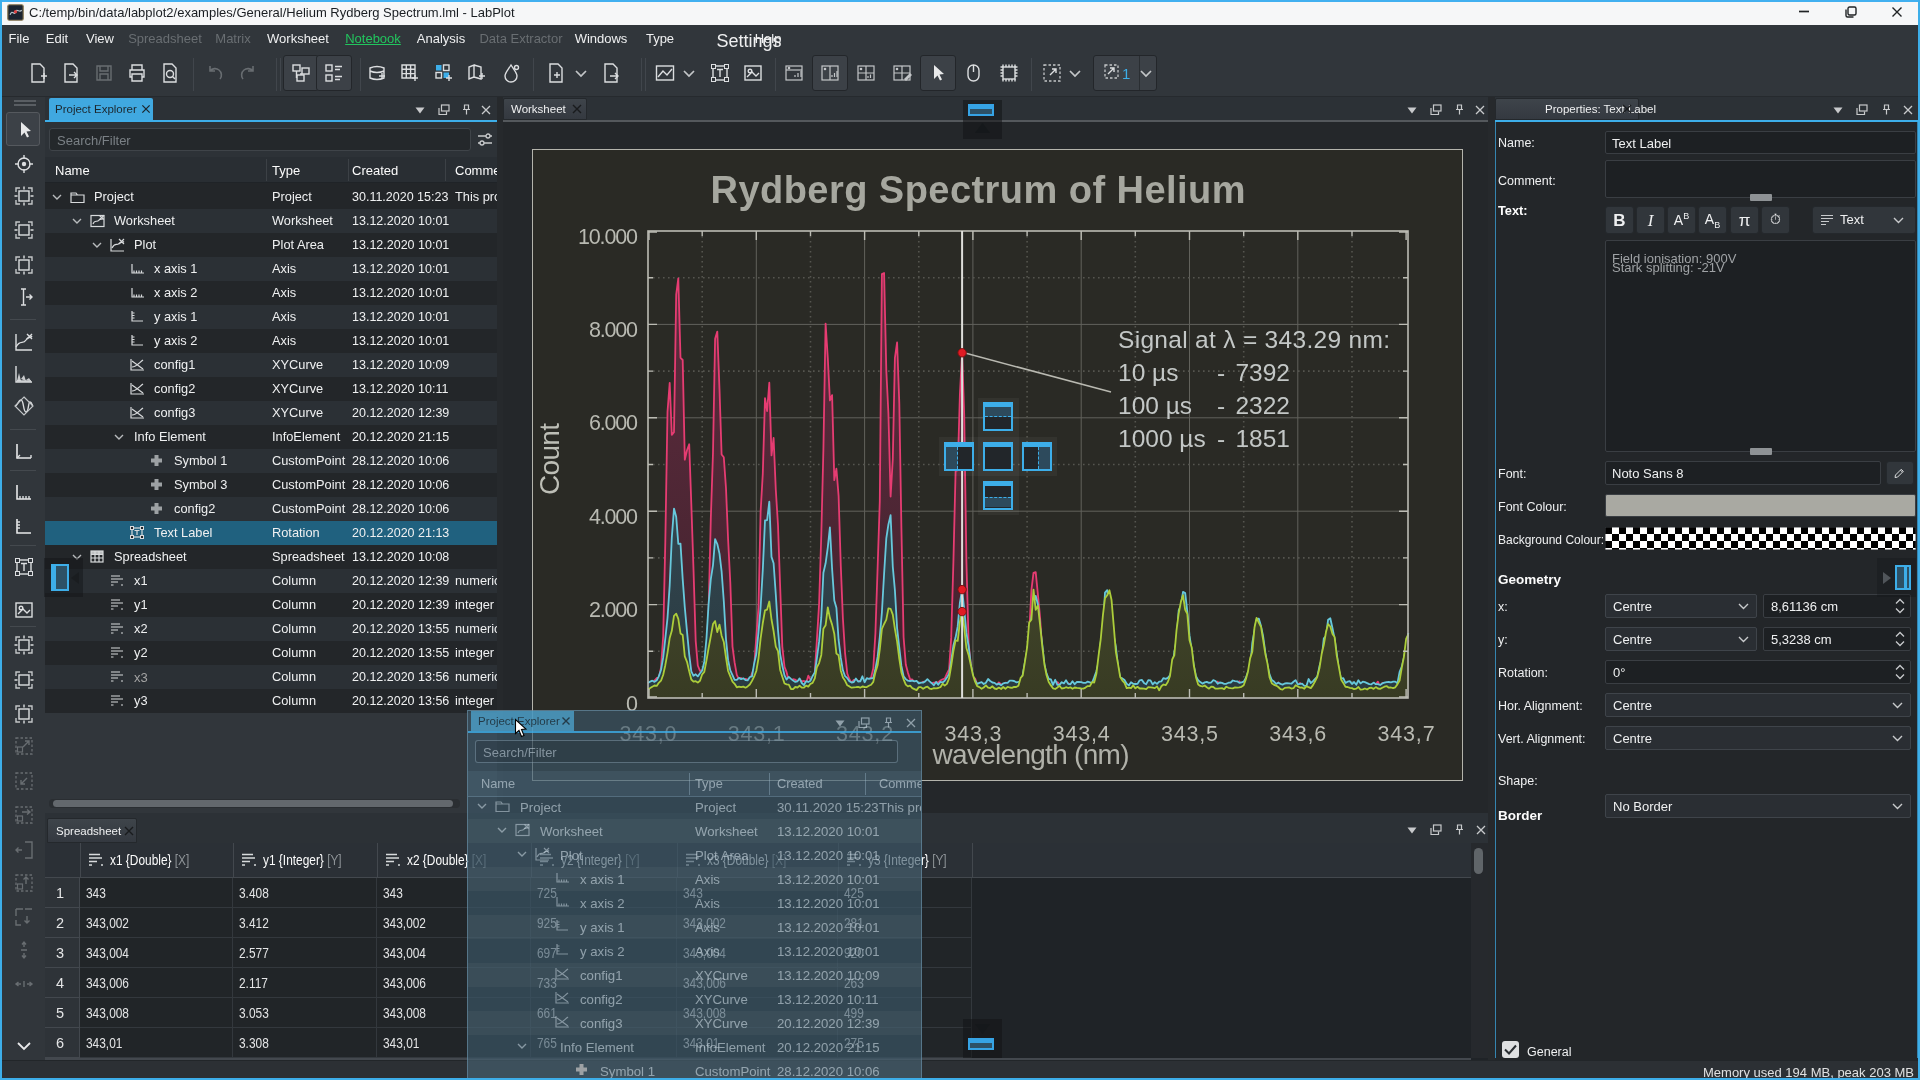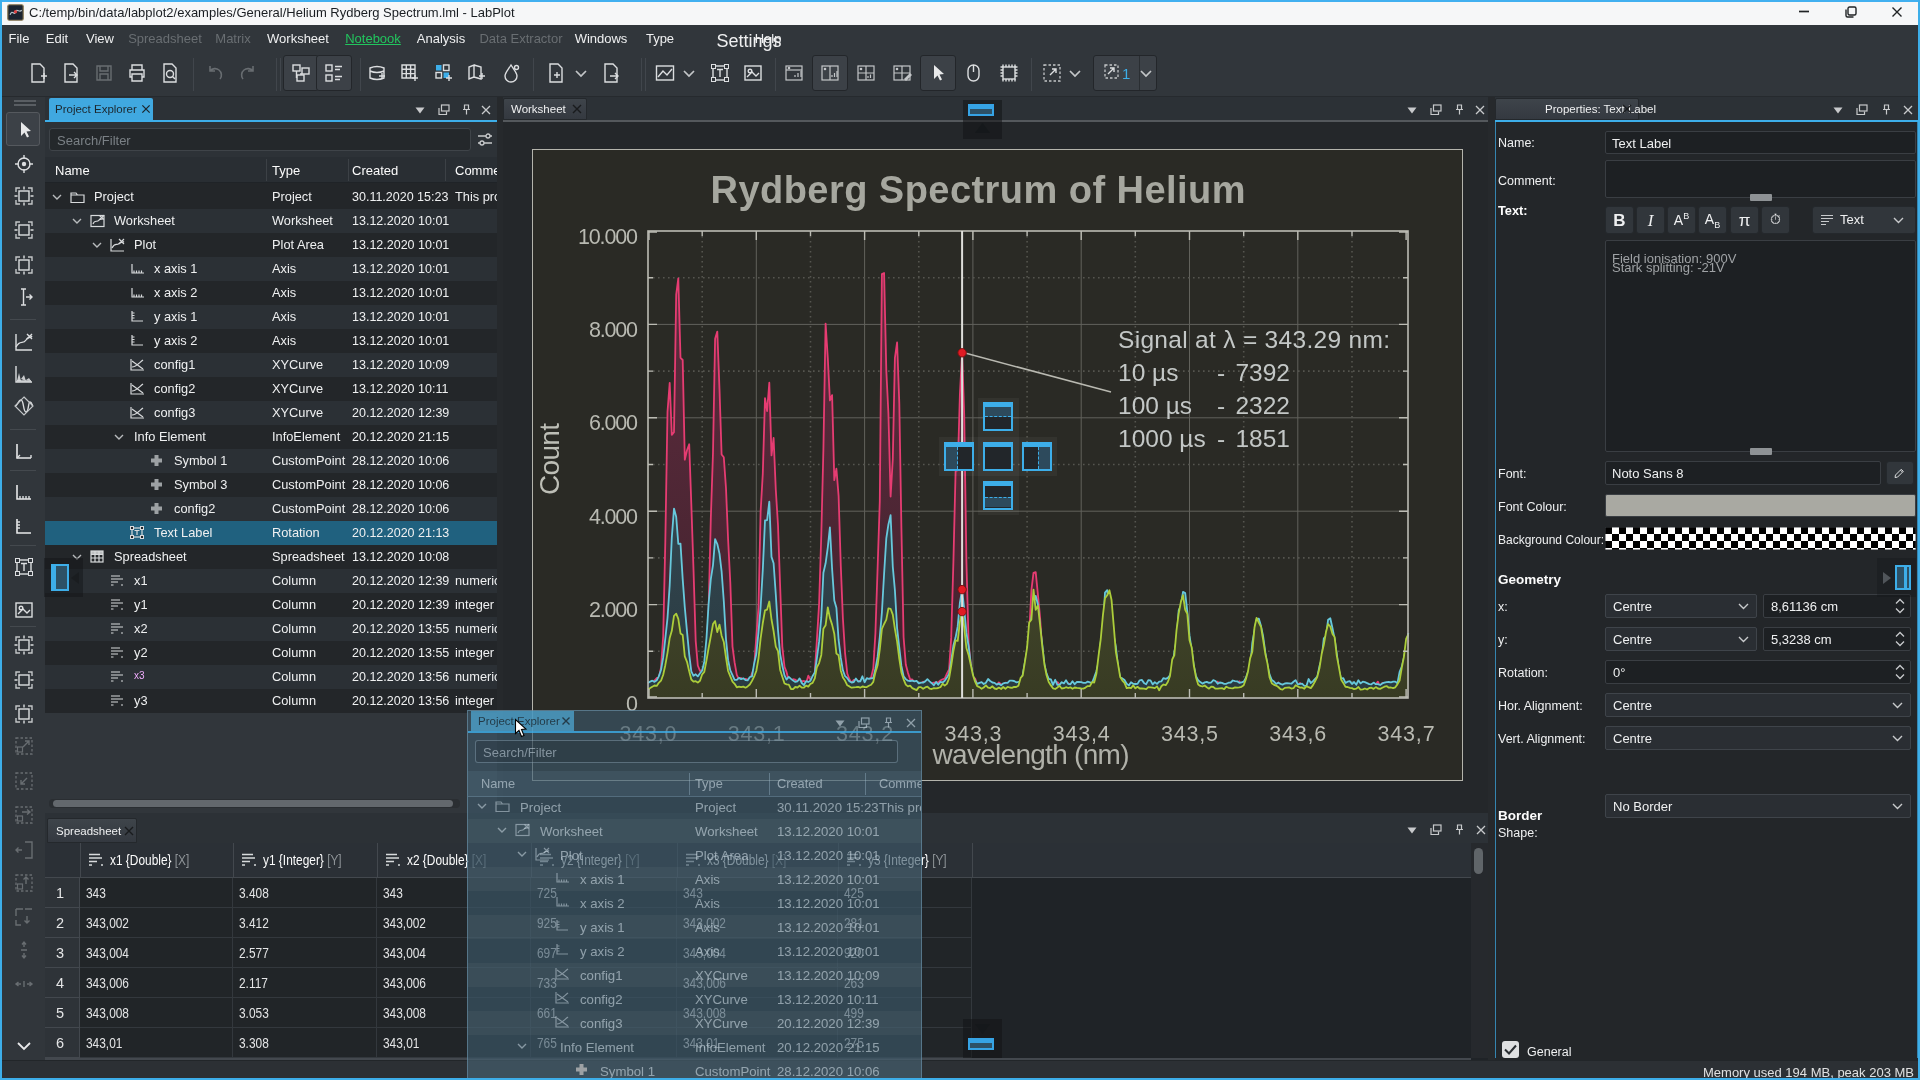--- a/index.html
+++ b/index.html
@@ -514,21 +514,21 @@
     <path d="M1 2 h9 M1 5 h12 M1 8 h7 M1 11 h2.5 M11 11 h2" stroke="#d8dadc" stroke-width="1.2" fill="none"></path>
   </svg>
 <div class="txt" style="top:647px;font-size:12.8px;color:#eff0f1;font-weight:normal;left:134px;">y2</div>
 <div class="txt" style="top:647px;font-size:12.8px;color:#eff0f1;font-weight:normal;left:272px;">Column</div>
 <div class="txt" style="top:647px;font-size:12.5px;color:#eff0f1;font-weight:normal;left:352px;">20.12.2020 13:55</div>
 <div class="txt" style="left:455px;top:647px;font-size:12.8px;color:#eff0f1;width:48px;overflow:hidden;">integer da</div>
 <div class="abs" style="left:45px;top:665px;width:452px;height:24px;background:#2b3035;"></div>
 <svg class="ic" style="left:110px;top:670px" width="14" height="13" viewBox="0 0 14 13" fill="none">
     <path d="M1 2 h9 M1 5 h12 M1 8 h7 M1 11 h2.5 M11 11 h2" stroke="#d8dadc" stroke-width="1.2" fill="none"></path>
   </svg>
-<div class="txt" style="top:671px;font-size:10px;color:#f0abfc;font-weight:normal;left:134px;">x3</div>
+<div class="txt" style="top:671px;font-size:13px;color:#a3a3a3;font-weight:normal;left:134px;">x3</div>
 <div class="txt" style="top:671px;font-size:12.8px;color:#eff0f1;font-weight:normal;left:272px;">Column</div>
 <div class="txt" style="top:671px;font-size:12.5px;color:#eff0f1;font-weight:normal;left:352px;">20.12.2020 13:56</div>
 <div class="txt" style="left:455px;top:671px;font-size:12.8px;color:#eff0f1;width:48px;overflow:hidden;">numerical</div>
 <svg class="ic" style="left:110px;top:694px" width="14" height="13" viewBox="0 0 14 13" fill="none">
     <path d="M1 2 h9 M1 5 h12 M1 8 h7 M1 11 h2.5 M11 11 h2" stroke="#d8dadc" stroke-width="1.2" fill="none"></path>
   </svg>
 <div class="txt" style="top:695px;font-size:12.8px;color:#eff0f1;font-weight:normal;left:134px;">y3</div>
 <div class="txt" style="top:695px;font-size:12.8px;color:#eff0f1;font-weight:normal;left:272px;">Column</div>
 <div class="txt" style="top:695px;font-size:12.5px;color:#eff0f1;font-weight:normal;left:352px;">20.12.2020 13:56</div>
 <div class="txt" style="left:455px;top:695px;font-size:12.8px;color:#eff0f1;width:48px;overflow:hidden;">integer da</div>
@@ -871,21 +871,21 @@
 <svg class="ic" style="left:1892px;top:702px" width="11" height="7" viewBox="0 0 11 7" fill="none">
     <path d="M1 1 l4.5 4.5 L10 1" stroke="#c8cacc" stroke-width="1.4" fill="none"></path>
   </svg>
 <div class="txt" style="top:733px;font-size:12.5px;color:#eff0f1;font-weight:normal;left:1498px;">Vert. Alignment:</div>
 <div class="abs" style="left:1605px;top:726px;width:306px;height:24px;background:#2a2e33;border:1px solid #3f444a;border-radius:2px;"></div>
 <div class="txt" style="top:732px;font-size:13px;color:#eff0f1;font-weight:normal;left:1613px;">Centre</div>
 <svg class="ic" style="left:1892px;top:735px" width="11" height="7" viewBox="0 0 11 7" fill="none">
     <path d="M1 1 l4.5 4.5 L10 1" stroke="#c8cacc" stroke-width="1.4" fill="none"></path>
   </svg>
 <div class="txt" style="top:773px;font-size:13.5px;color:#fcfcfc;font-weight:bold;left:1498px;margin-top:36px;">Border</div>
-<div class="txt" style="top:827px;font-size:12.5px;color:#eff0f1;font-weight:normal;left:1498px;">Shape:</div>
+<div class="txt" style="top:775px;font-size:12.5px;color:#eff0f1;font-weight:normal;left:1498px;">Shape:</div>
 <div class="abs" style="left:1605px;top:794px;width:306px;height:24px;background:#2a2e33;border:1px solid #3f444a;border-radius:2px;"></div>
 <div class="txt" style="top:800px;font-size:13px;color:#eff0f1;font-weight:normal;left:1613px;">No Border</div>
 <svg class="ic" style="left:1892px;top:803px" width="11" height="7" viewBox="0 0 11 7" fill="none">
     <path d="M1 1 l4.5 4.5 L10 1" stroke="#c8cacc" stroke-width="1.4" fill="none"></path>
   </svg>
 <div class="abs" style="left:1502px;top:1041px;width:17px;height:17px;background:#dfe0e1;border-radius:3px;"></div>
 <svg class="ic" style="left:1504px;top:1044px" width="13" height="11" viewBox="0 0 13 11" fill="none">
     <path d="M1 5.5 L5 9.5 L12 1.5" stroke="#2a2e32" stroke-width="2" fill="none"></path>
   </svg>
 <div class="txt" style="top:1046px;font-size:12.5px;color:#eff0f1;font-weight:normal;left:1527px;">General</div>

